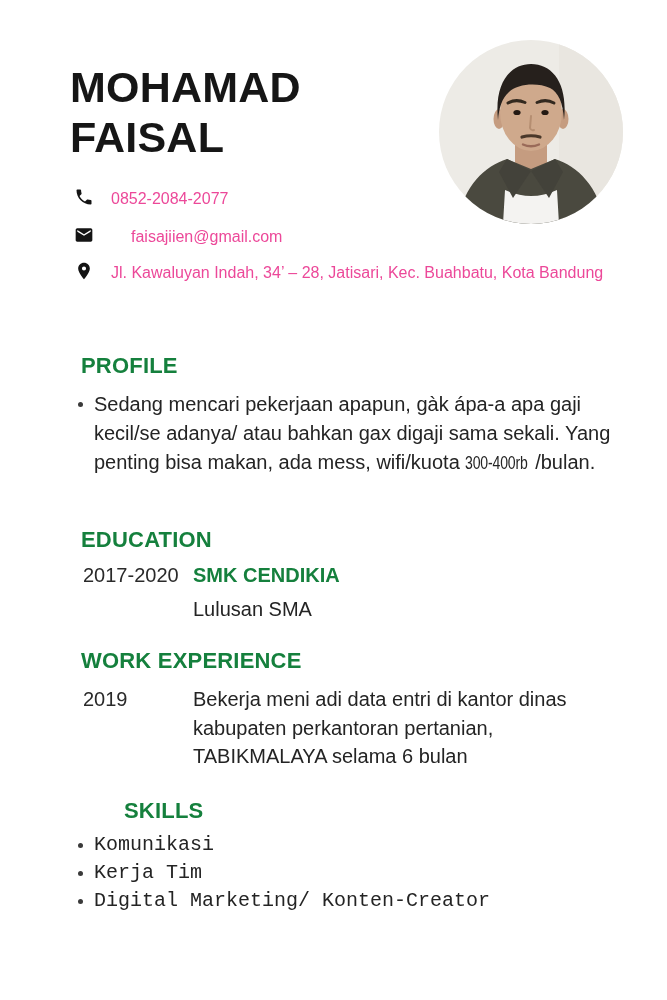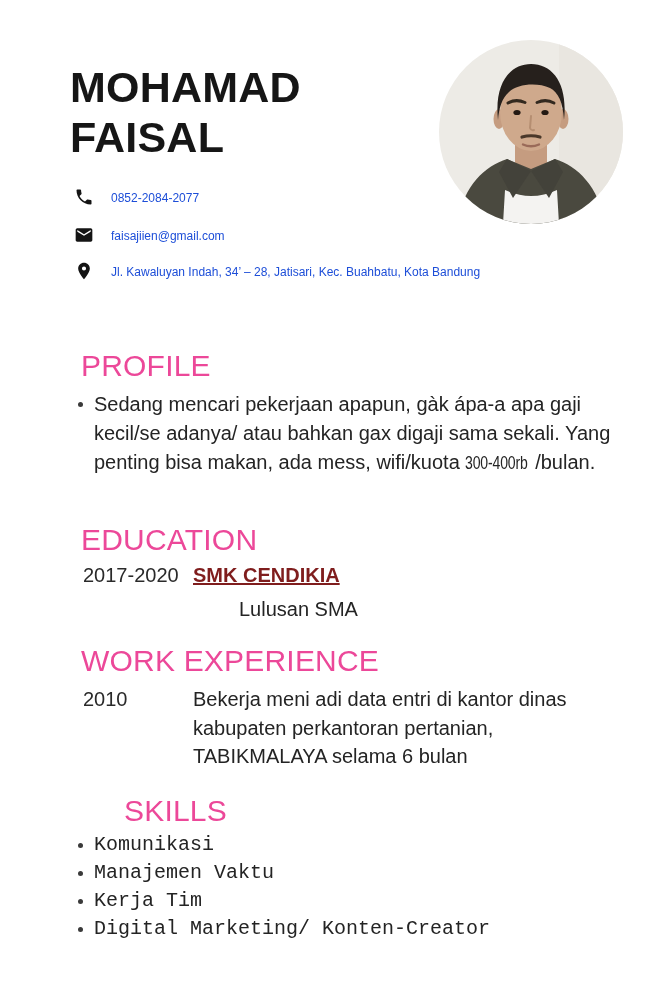--- a/index.html
+++ b/index.html
@@ -36,32 +36,32 @@
   .contact-row {
     position: absolute; left: 66px;
     display: flex; align-items: flex-start;
   }
   .contact-row .ico {
     width: 22px; height: 22px; flex: 0 0 22px;
     margin-right: 15px; margin-top: 3px;
   }
   .contact-row .ico svg { display: block; width: 20px; height: 20px; }
   .contact-text {
-    font-size: 12px; line-height: 29px; color: #1d4ed8;
+    font-size: 16px; line-height: 29px; color: #ec4899;
   }
   .row-phone   { top: 184px; }
-  .row-email   { top: 222px; }
+  .row-email   { top: 222px; gap: 20px; }
   .row-address { top: 258px; width: 560px; }
   .row-address .contact-text { width: 505px; }
 
   
   .section-heading {
     position: absolute; left: 73px;
-    font-size: 30px; line-height: 28px; font-weight: 400;
-    color: #ec4899; letter-spacing: 0.2px;
+    font-size: 22px; line-height: 28px; font-weight: 700;
+    color: #15803d; letter-spacing: 0.2px;
   }
   .h-profile   { top: 352px; }
   .h-education { top: 526px; }
   .h-work      { top: 647px; }
   .h-skills    { top: 797px; margin-left: 43px; }
 
   .body-text { font-size: 20px; color: #242424; }
 
   
   .profile-item {
@@ -89,22 +89,22 @@
     position: absolute; left: 75px;
     display: flex; align-items: flex-start;
   }
   .entry-period {
     flex: 0 0 110px; width: 110px;
     font-size: 20px; color: #2a2a2a;
   }
   .edu-entry  { top: 558px; }
   .edu-entry .entry-period,
   .edu-entry .entry-body { line-height: 34px; }
-  .edu-school { font-weight: 700; color: #7f1d1d; text-decoration: underline; }
-  .edu-detail { font-weight: 400; color: #242424; margin-left: 46px; }
+  .edu-school { font-weight: 700; color: #15803d; }
+  .edu-detail { font-weight: 400; color: #242424; }
 
   .work-entry { top: 685px; }
   .work-entry .entry-period { line-height: 28.5px; }
   .work-entry .entry-body {
     width: 420px; font-size: 20px; line-height: 28.5px; color: #242424;
   }
 
   
   .skills-list {
     position: absolute; left: 70px; top: 831px;
@@ -199,33 +199,29 @@
   <div class="entry edu-entry">
     <span class="entry-period">2017-2020</span>
     <span class="entry-body">
       <div class="body-text edu-school">SMK CENDIKIA</div>
       <div class="body-text edu-detail">Lulusan SMA</div>
     </span>
   </div>
 
   <div class="section-heading h-work">WORK EXPERIENCE</div>
   <div class="entry work-entry">
-    <span class="entry-period">2010</span>
+    <span class="entry-period">2019</span>
     <span class="entry-body">Bekerja meni adi data entri di kantor dinas kabupaten perkantoran pertanian, TABIKMALAYA selama 6 bulan</span>
   </div>
 
   <div class="section-heading h-skills">SKILLS</div>
   <ul class="skills-list">
     <li class="skill-item">
       <span class="bullet-dot"></span>
       <span class="body-text">Komunikasi</span>
-    </li>
-    <li class="skill-item">
-      <span class="bullet-dot"></span>
-      <span class="body-text">Manajemen Vaktu</span>
     </li>
     <li class="skill-item">
       <span class="bullet-dot"></span>
       <span class="body-text">Kerja Tim</span>
     </li>
     <li class="skill-item">
       <span class="bullet-dot"></span>
       <span class="body-text">Digital Marketing/ Konten-Creator</span>
     </li>
   </ul>

